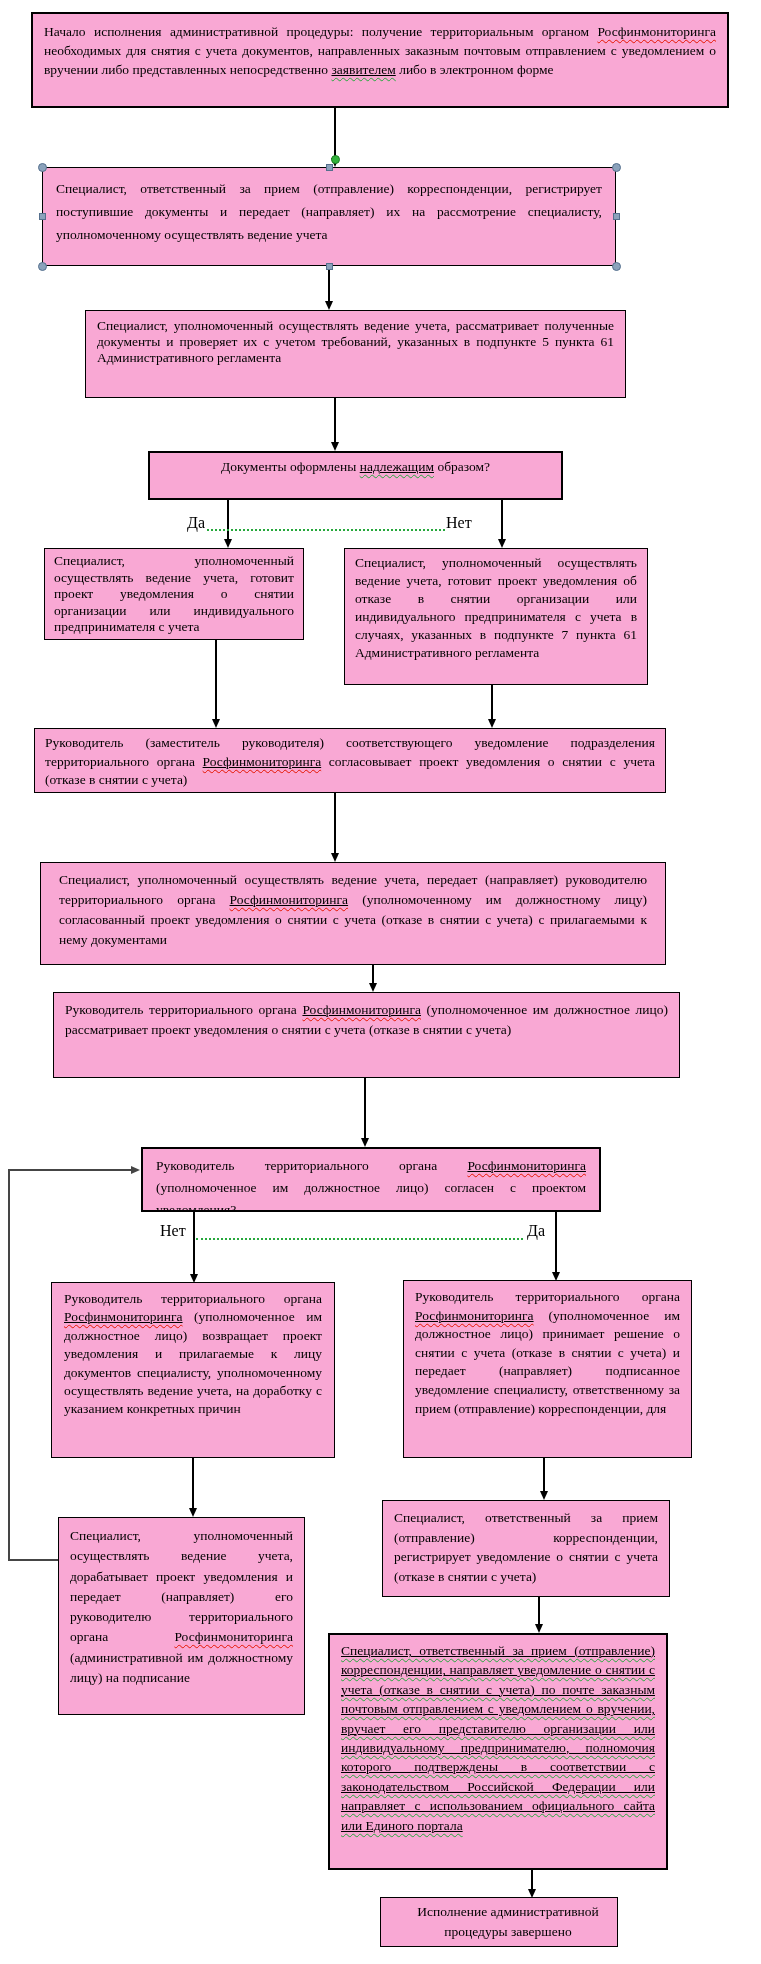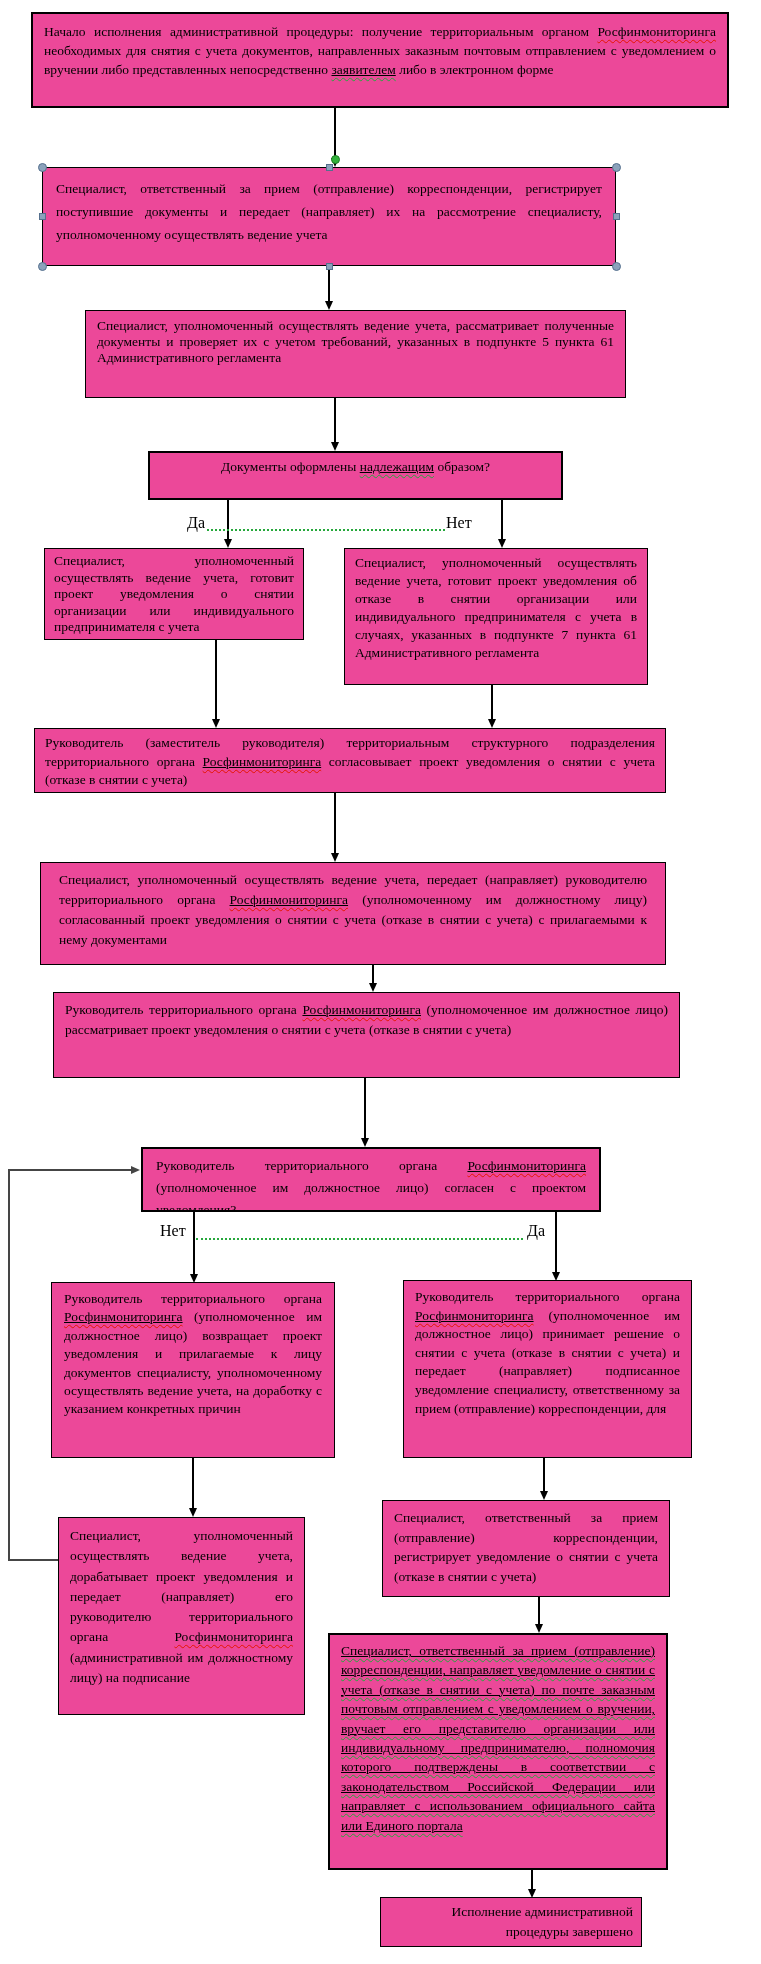--- a/index.html
+++ b/index.html
@@ -1,18 +1,18 @@
 <!DOCTYPE html>
 <html style="--sel: #8ba2bb; --rot: #31b23a; --sp-red: #e51400; --sp-green: #26a83c;"><head>
 <meta charset="utf-8">
 <style>
   html,body{margin:0;padding:0;background:#ffffff;}
   #canvas{position:relative;width:761px;height:1964px;background:#fff;overflow:hidden;
           font-family:"Liberation Serif","DejaVu Serif",serif;color:#000;}
-  .box{position:absolute;box-sizing:border-box;background:#ec4899;border:1.8px solid #000;
+  .box{position:absolute;box-sizing:border-box;background:#f9a8d4;border:1.8px solid #000;
        font-size:13.5px;text-align:justify;overflow:hidden;}
   .box .txt{width:100%;}
   .vline{position:absolute;width:1.7px;background:#000;}
   .hline{position:absolute;height:1.7px;background:#000;}
   .gray{background:#454545;}
   .ah-down{position:absolute;width:0;height:0;border-left:4.5px solid transparent;
            border-right:4.5px solid transparent;border-top:9px solid #000;}
   .ah-right{position:absolute;width:0;height:0;border-top:4.5px solid transparent;
             border-bottom:4.5px solid transparent;border-left:9px solid #454545;}
   .u{text-decoration:underline;text-decoration-color:#000;text-decoration-thickness:1px;}
@@ -82,21 +82,21 @@
   <div class="box" style="left:344px;top:548px;width:304px;height:137px;padding:5px 10px;line-height:18px;">
     <div class="txt"><span>Специалист, уполномоченный осуществлять ведение учета, готовит проект уведомления об отказе в снятии организации или индивидуального предпринимателя с учета в случаях, указанных в подпункте 7 пункта 61 Административного регламента</span></div>
   </div>
 
   <div class="vline" style="left:215px;top:640px;height:80px;"></div>
   <div class="ah-down" style="left:211.5px;top:719px;"></div>
   <div class="vline" style="left:491px;top:685px;height:35px;"></div>
   <div class="ah-down" style="left:487.5px;top:719px;"></div>
 
   <div class="box" style="left:34px;top:728px;width:632px;height:65px;padding:5px 10px;line-height:18.6px;">
-    <div class="txt"><span>Руководитель (заместитель руководителя) территориальным структурного подразделения территориального органа </span><span class="u"><span class="sp-red">Росфинмониторинга</span></span><span> согласовывает проект уведомления о снятии с учета (отказе в снятии с учета)</span></div>
+    <div class="txt"><span>Руководитель (заместитель руководителя) соответствующего уведомление подразделения территориального органа </span><span class="u"><span class="sp-red">Росфинмониторинга</span></span><span> согласовывает проект уведомления о снятии с учета (отказе в снятии с учета)</span></div>
   </div>
 
   <div class="vline" style="left:334px;top:793px;height:61px;"></div>
   <div class="ah-down" style="left:330.5px;top:853px;"></div>
 
   <div class="box" style="left:40px;top:862px;width:626px;height:103px;padding:7px 18px;line-height:20px;">
     <div class="txt"><span>Специалист, уполномоченный осуществлять ведение учета, передает (направляет) руководителю территориального органа </span><span class="u"><span class="sp-red">Росфинмониторинга</span></span><span> (уполномоченному им должностному лицу) согласованный проект уведомления о снятии с учета (отказе в снятии с учета) с прилагаемыми к нему документами</span></div>
   </div>
 
   <div class="vline" style="left:372px;top:965px;height:19px;"></div>
@@ -150,17 +150,17 @@
   <div class="vline" style="left:538px;top:1597px;height:28px;"></div>
   <div class="ah-down" style="left:534.5px;top:1624px;"></div>
 
   <div class="box" style="left:328px;top:1633px;width:340px;height:237px;padding:6px 11px;line-height:19.4px;border-width:2px;">
     <div class="txt"><span class="u"><span class="sp-green">Специалист, ответственный за прием (отправление) корреспонденции, направляет уведомление о снятии с учета (отказе в снятии с учета) по почте заказным почтовым отправлением с уведомлением о вручении, вручает его представителю организации или индивидуальному предпринимателю, полномочия которого подтверждены в соответствии с законодательством Российской Федерации или направляет с использованием официального сайта или Единого портала</span></span></div>
   </div>
 
   <div class="vline" style="left:531px;top:1870px;height:20px;"></div>
   <div class="ah-down" style="left:527.5px;top:1889px;"></div>
 
-  <div class="box" style="left:380px;top:1897px;width:262px;height:50px;padding:4px 8px 4px 26px;line-height:20px;text-align:right;">
+  <div class="box" style="left:380px;top:1897px;width:238px;height:50px;padding:4px 8px 4px 26px;line-height:20px;text-align:center;">
     <div class="txt"><span>Исполнение административной процедуры завершено</span></div>
   </div>
 
 </div>
 
 </body></html>

